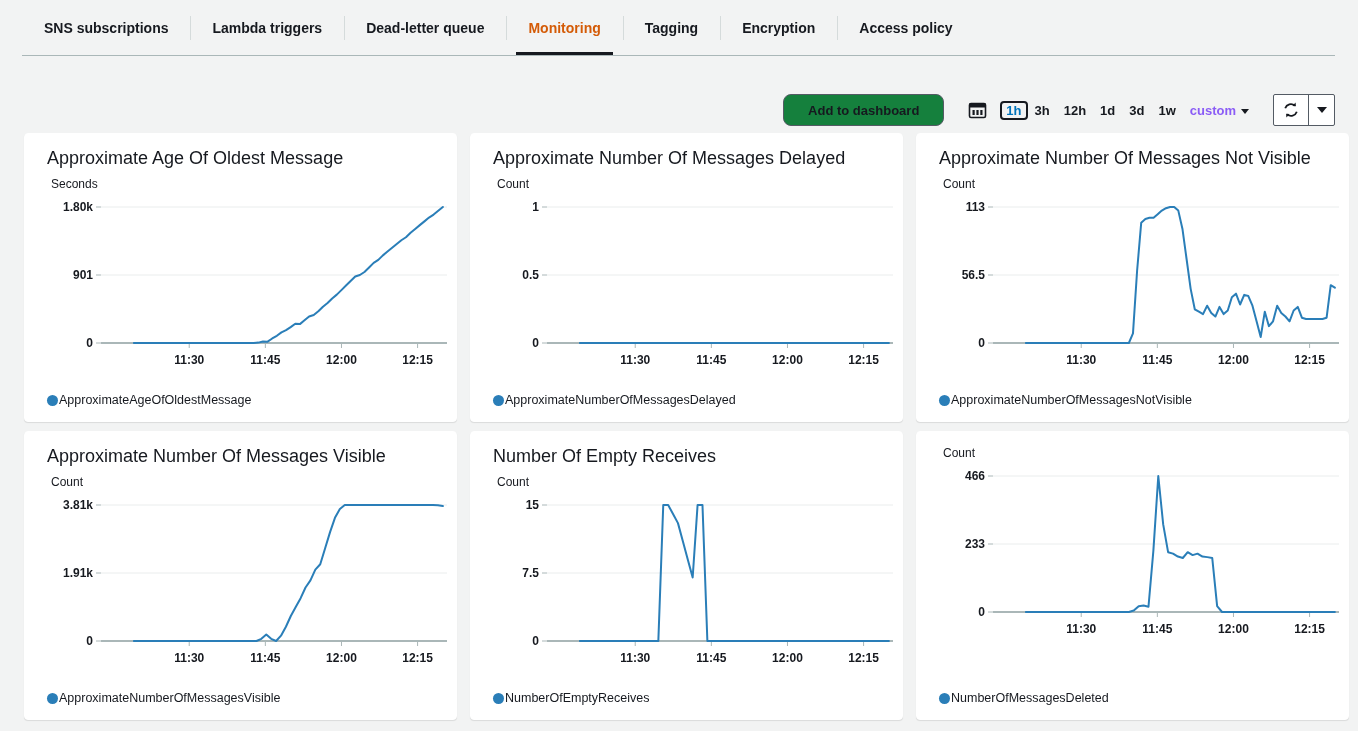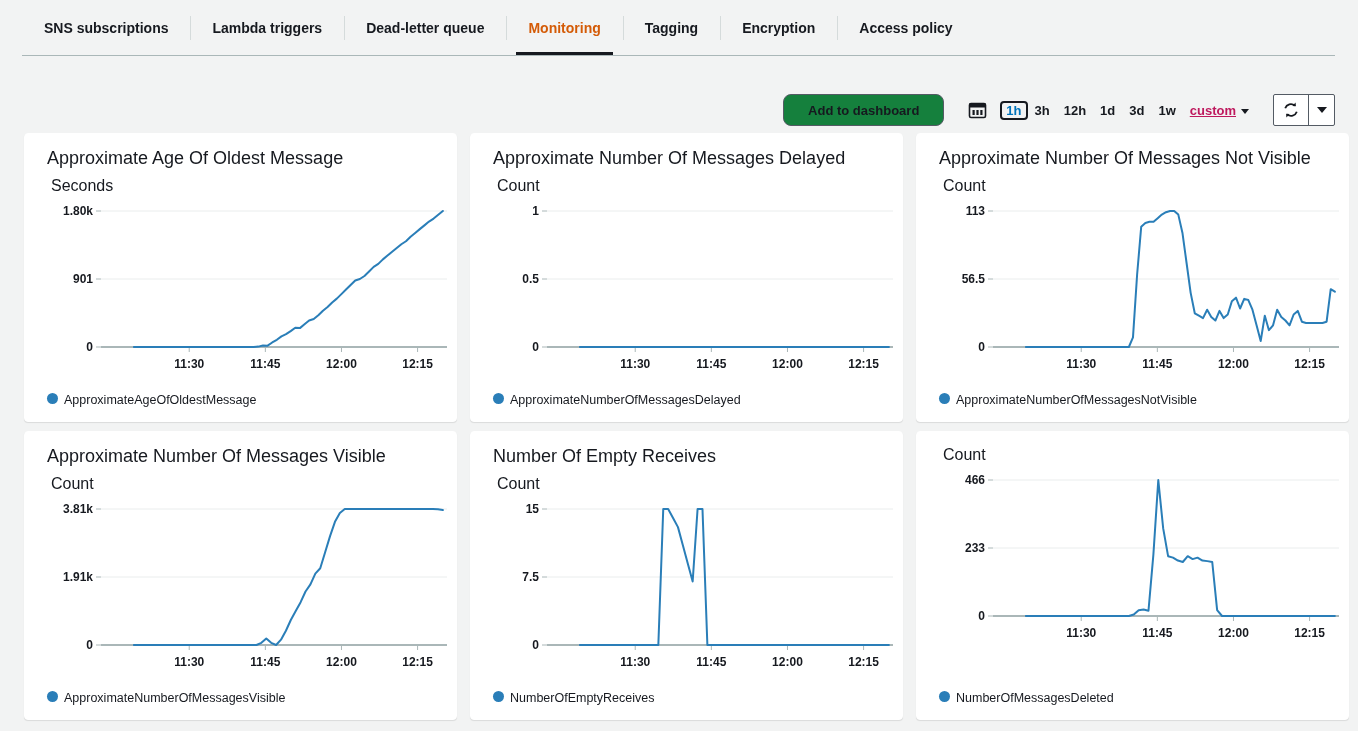--- a/index.html
+++ b/index.html
@@ -83,23 +83,22 @@
     cursor: pointer;
     white-space: nowrap;
   }
   .range-item.selected {
     color: #0073bb;
     border: 2px solid #16191f;
     border-radius: 4px;
     padding: 0px 4px;
   }
   .range-item.custom {
-    color: #be185d;
+    color: #8b5cf6;
     padding-right: 2px;
-    text-decoration: underline;
   }
   .caret-dn {
     display: inline-block;
     width: 0; height: 0;
     border-left: 4px solid transparent;
     border-right: 4px solid transparent;
     border-top: 5px solid #16191f;
     margin-left: 5px;
     vertical-align: middle;
   }
@@ -144,29 +143,29 @@
   }
   .card-title {
     font-size: 18px;
     color: #16191f;
     font-weight: 400;
     letter-spacing: 0px;
     margin: 0 0 8px 0;
     white-space: nowrap;
   }
   .axis-unit {
-    font-size: 16px; color: #16191f;
+    font-size: 12px; color: #16191f;
     margin: 0 0 2px 4px;
   }
   .plot-wrap { position: relative; width: 410px; height: 185px; }
   .plot-wrap svg { display:block; }
   .legend {
     position: absolute;
     left: 22px; bottom: 14px;
-    display: flex; align-items: flex-start; gap: 6px;
+    display: flex; align-items: center; gap: 1px;
   }
   .legend-dot {
     width: 11px; height: 11px; border-radius: 50%;
     background: #2a7eb8;
     display: inline-block;
   }
   .legend-label { font-size: 12.5px; color: #16191f; }
 
   .tick-label { font-size: 12px; fill: #16191f; font-family: "Liberation Sans", sans-serif; font-weight: 700;}
   .ylabel { font-size: 12px; fill: #16191f; font-family: "Liberation Sans", sans-serif; font-weight: 700; text-anchor: end;}

